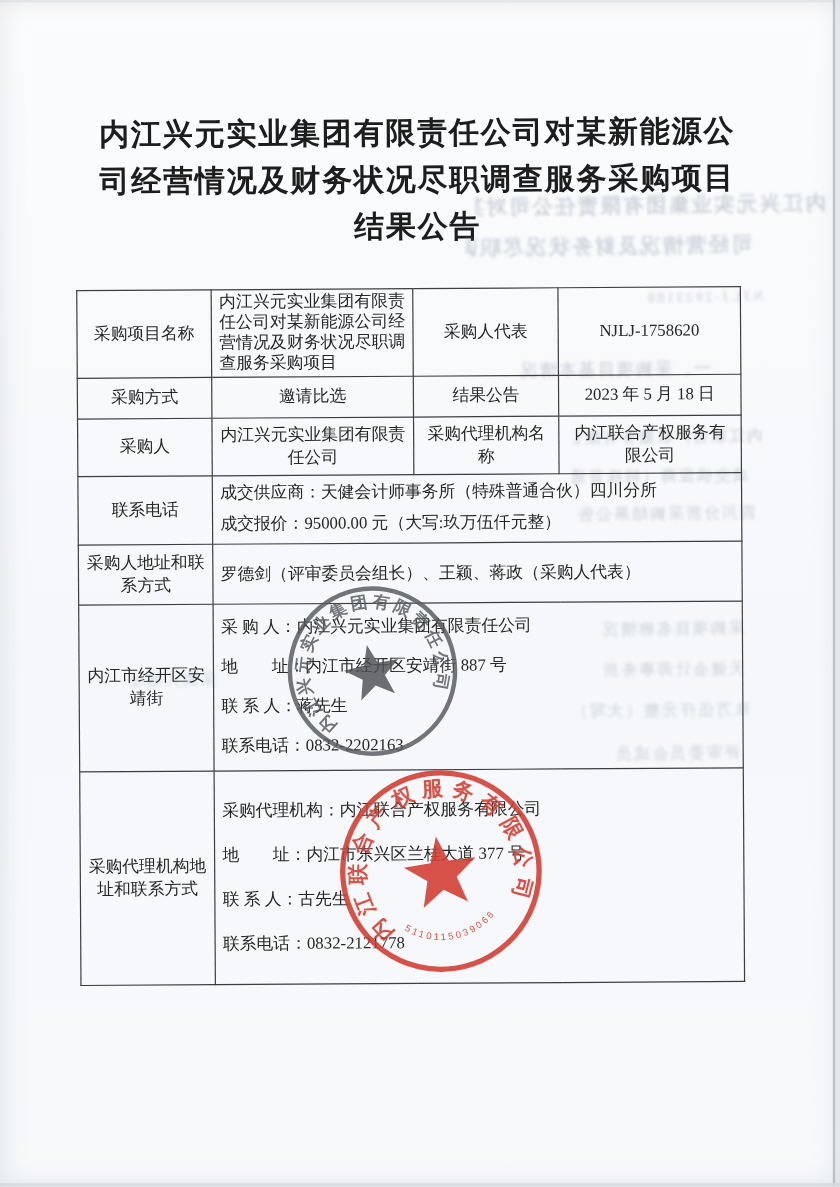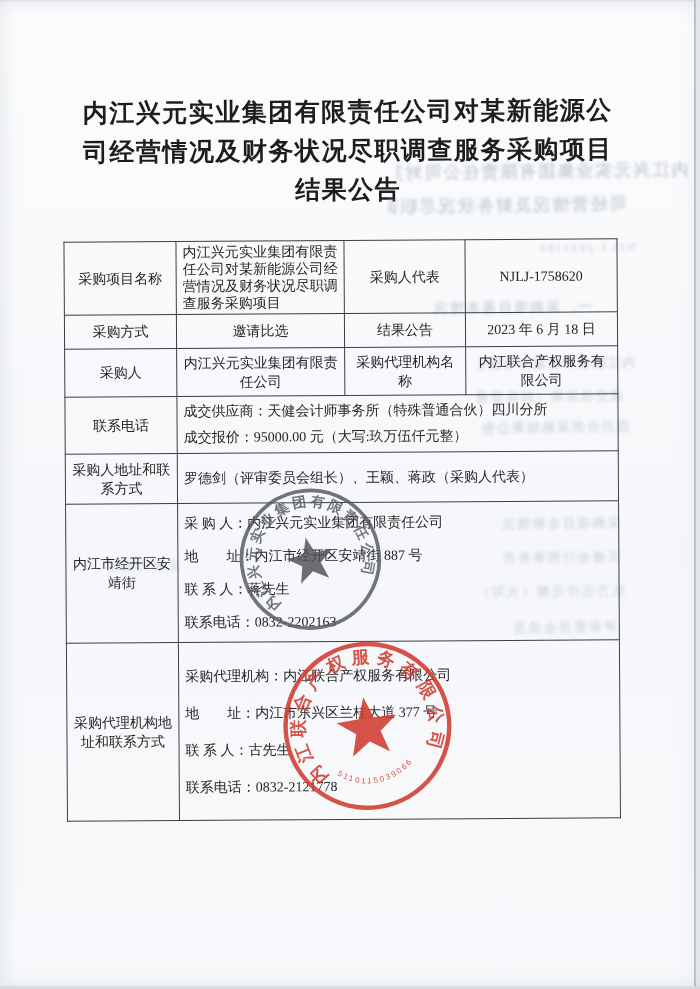--- a/index.html
+++ b/index.html
@@ -99,21 +99,21 @@
         <tr style="height:70px">
       <td class="lab">采购项目名称</td>
       <td class="val-name">内江兴元实业集团有限责任公司对某新能源公司经营情况及财务状况尽职调查服务采购项目</td>
       <td class="lab">采购人代表</td>
       <td class="val">NJLJ-1758620</td>
     </tr>
     <tr style="height:34px">
       <td class="lab">采购方式</td>
       <td class="val">邀请比选</td>
       <td class="lab">结果公告</td>
-      <td class="val">2023 年 6 月 18 日</td>
+      <td class="val">2023 年 5 月 18 日</td>
     </tr>
     <tr style="height:48px">
       <td class="lab">采购人</td>
       <td class="val">内江兴元实业集团有限责任公司</td>
       <td class="lab">采购代理机构名称</td>
       <td class="val">内江联合产权服务有限公司</td>
     </tr>
     <tr style="height:56px">
       <td class="lab">联系电话</td>
       <td class="multi" colspan="3">

